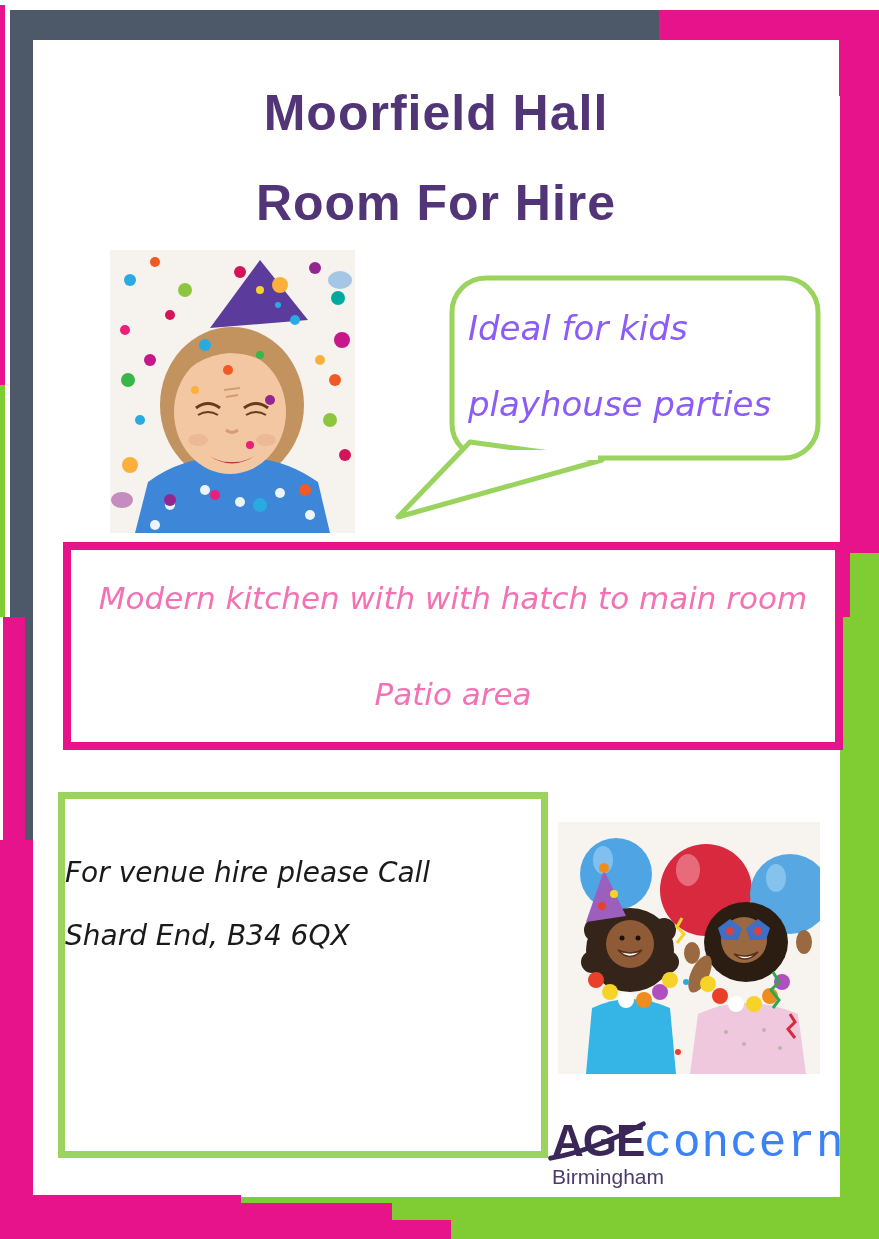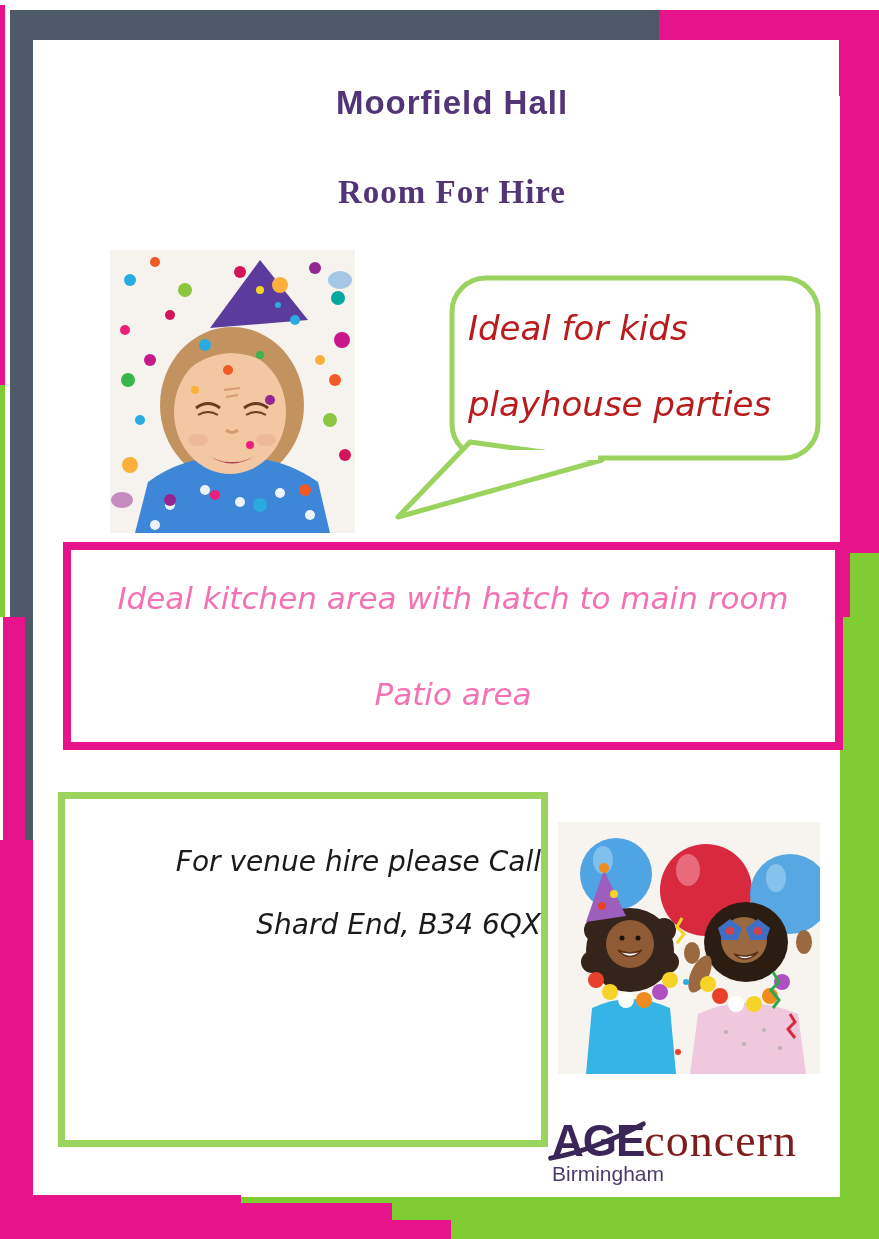--- a/index.html
+++ b/index.html
@@ -25,55 +25,55 @@
   .col-green-r1 {left:850px; top:553px;  width:29px;  height:64px;}
   .col-green-r2 {left:840px; top:617px;  width:39px;  height:622px;}
   .band-green-b {left:240px; top:1197px; width:639px; height:42px;}
   .step-pink-1  {left:0;     top:1195px; width:241px; height:44px;}
   .step-pink-2  {left:0;     top:1203px; width:392px; height:36px;}
   .step-pink-3  {left:0;     top:1220px; width:451px; height:19px;}
 
   .content{left:33px;top:40px;width:806px;height:1155px;background:#ffffff;}
 
   
-  .title-line{position:absolute;left:49px;width:806px;text-align:center;
-    font-weight:bold;font-size:33px;letter-spacing:1px;color:#523577;}
-  .t1{top:84px;} .t2{top:174px;font-family:Liberation Serif, serif;}
+  .title-line{position:absolute;left:33px;width:806px;text-align:center;
+    font-weight:bold;font-size:50px;letter-spacing:1px;color:#523577;}
+  .t1{top:84px;} .t2{top:174px;}
 
   
   .hand{font-family:"DejaVu Sans", sans-serif;font-style:italic;}
 
   
   .photo1{left:110px;top:250px;width:245px;height:283px;}
   .photo2{left:558px;top:822px;width:262px;height:252px;}
 
   
   .bubble-svg{left:390px;top:272px;width:440px;height:260px;}
-  .bubble-text{left:468px;top:290px;width:330px;font-size:34px;color:#b91c1c;}
+  .bubble-text{left:468px;top:290px;width:330px;font-size:34px;color:#8b5cf6;}
   .bubble-text div{line-height:76px;white-space:nowrap;}
 
   
   .features-box{left:63px;top:542px;width:764px;height:192px;border:8px solid #E6138A;
     display:flex;flex-direction:column;justify-content:space-around;align-items:center;}
   .feature-line{font-size:31px;color:#F472B4;white-space:nowrap;}
 
   
   .contact-box{left:58px;top:792px;width:476px;height:336px;border:7px solid #9AD35E;
-    text-align:right;padding-top:5px;}
+    text-align:left;padding-top:16px;}
   .contact-line{font-size:28px;color:#1A1A1A;line-height:63px;white-space:nowrap;}
   .contact-box .first{margin-top:26px;}
 
   
   .logo{left:552px;top:1118px;width:292px;}
   .logo-row{display:flex;align-items:baseline;}
   .logo-age{position:relative;display:inline-block;font-weight:800;font-size:44px;
     letter-spacing:-1px;color:#3A2757;line-height:46px;}
   .logo-swoosh{position:absolute;left:-3px;top:2px;width:104%;height:100%;overflow:visible;pointer-events:none;}
-  .logo-concern{font-size:46px;font-weight:400;color:#7f1d1d;letter-spacing:1px;line-height:46px;
-    font-family:Liberation Serif, serif;}
+  .logo-concern{font-size:46px;font-weight:400;color:#3b82f6;letter-spacing:1px;line-height:46px;
+    font-family:Liberation Mono, monospace;}
   .logo-region{font-size:21px;color:#4A3B6B;margin-top:-2px;padding-right:2px;}
 </style>
 </head>
 <body>
 
 <div class="page">
 
   <div class="bar c-slate gray-frame"></div>
   <div class="bar c-magenta strip-pink-tl"></div>
   <div class="bar c-green strip-green-l"></div>
@@ -157,21 +157,21 @@
     <rect x="62" y="6" width="366" height="180" rx="34" ry="34" fill="#ffffff" stroke="#9AD35E" stroke-width="5"></rect>
     <polygon points="80,170 8,245 212,188" fill="#ffffff" stroke="#9AD35E" stroke-width="5" stroke-linejoin="round"></polygon>
     <rect x="84" y="178" width="124" height="10" fill="#ffffff"></rect>
   </svg>
   <div class="abs bubble-text hand">
     <div>Ideal for kids</div>
     <div>playhouse parties</div>
   </div>
 
   <div class="abs features-box">
-    <div class="feature-line hand">Ideal kitchen area with hatch to main room</div>
+    <div class="feature-line hand">Modern kitchen with with hatch to main room</div>
     <div class="feature-line hand">Patio area</div>
   </div>
 
   <div class="abs contact-box">
     <div class="contact-line hand first">For venue hire please Call</div>
     <div class="contact-line hand">Shard End, B34 6QX</div>
   </div>
 
   <svg class="abs photo2" viewBox="0 0 262 252">
     <rect x="0" y="0" width="262" height="252" fill="#F7F4F0"></rect>

